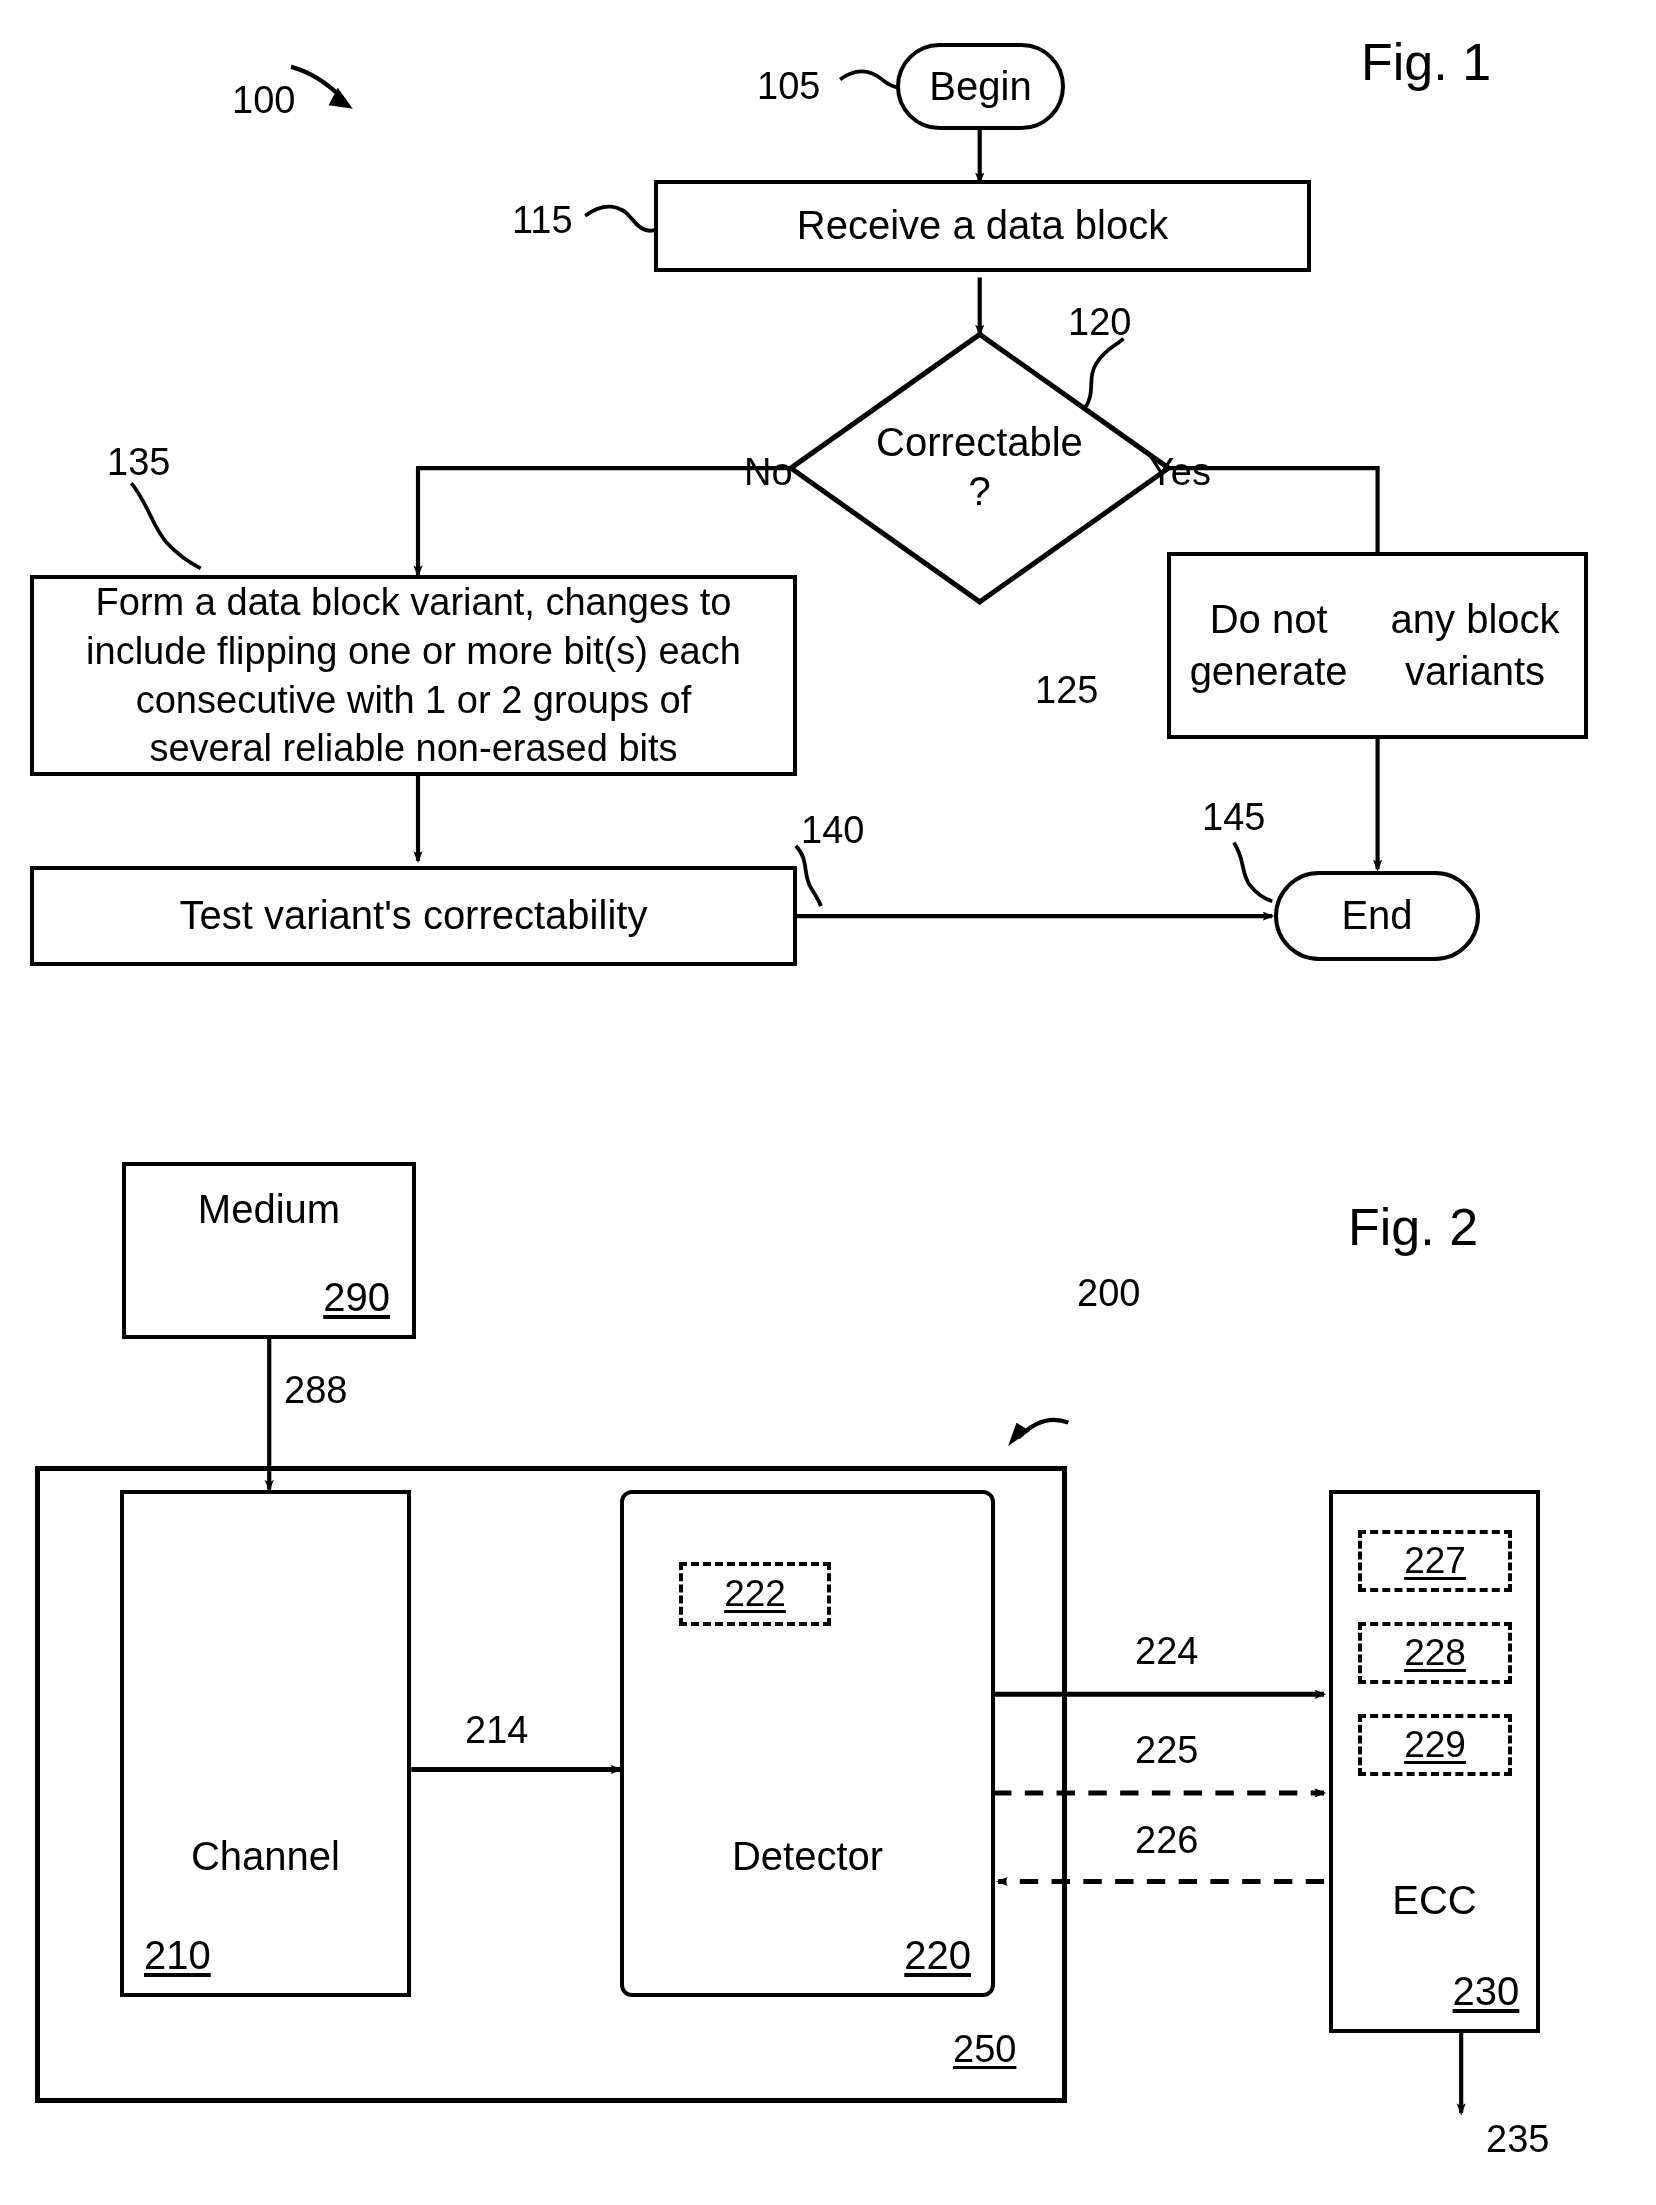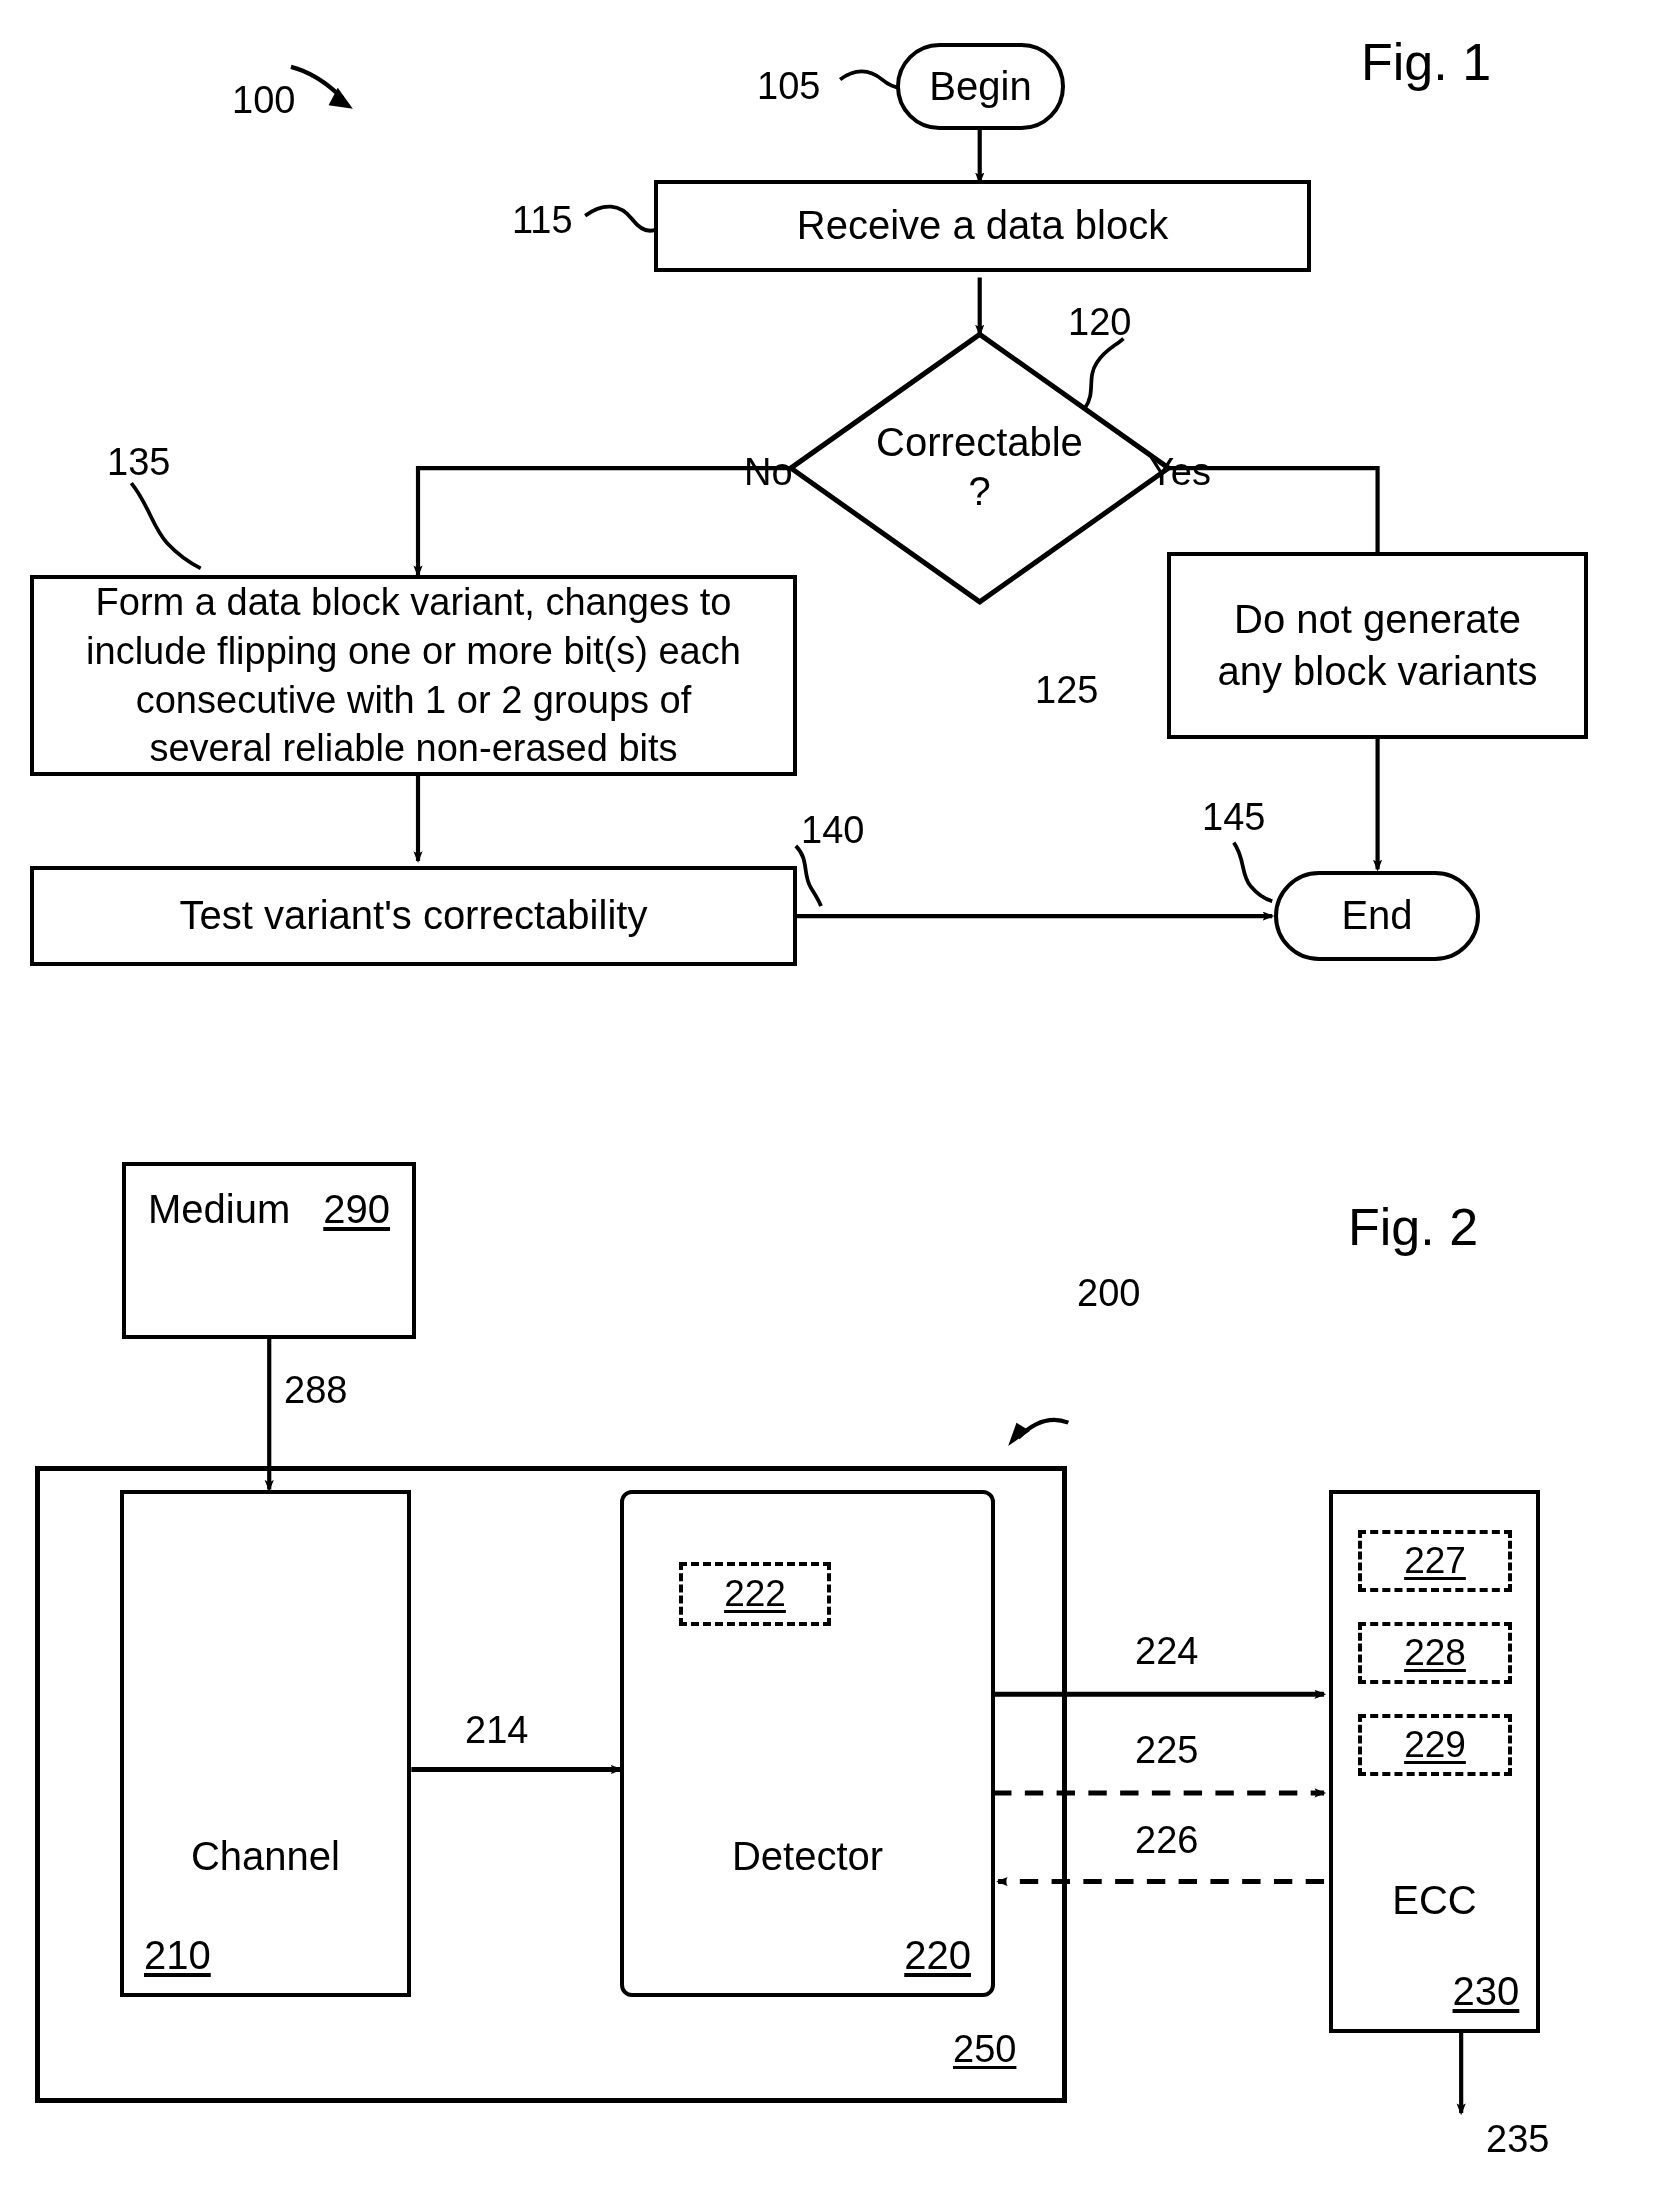--- a/index.html
+++ b/index.html
@@ -176,42 +176,42 @@
 
   <div class="node" style="left:30px; top:575px; width:767px; height:201px; font-size:38px; flex-direction:column; padding:0 13.4px;">
     <span>Form a data block variant, changes to</span>
     <span>include flipping one or more bit(s) each</span>
     <span>consecutive with 1 or 2 groups of</span>
     <span>several reliable non-erased bits</span>
   </div>
 
   <div class="lbl" style="left:1035px; top:669px;">125</div>
 
-  <div class="node" style="left:1167px; top:552px; width:421px; height:187px; font-size:40px; flex-direction:column;">
+  <div class="node" style="left:1167px; top:552px; width:421px; height:187px; font-size:40px; flex-direction:row;">
     <span>Do not generate</span>
     <span>any block variants</span>
   </div>
 
   <div class="lbl" style="left:801px; top:809px;">140</div>
 
   <div class="node" style="left:30px; top:866px; width:767px; height:100px; font-size:40px;">
     <span>Test variant's correctability</span>
   </div>
 
   <div class="lbl" style="left:1202px; top:796px;">145</div>
 
   <div class="node terminator" style="left:1274px; top:871px; width:206px; height:90px; font-size:40px;">
     <span>End</span>
   </div>
 
   <div class="figtitle" style="left:1348px; top:1197px;">Fig. 2</div>
 
   <div class="lbl" style="left:1077px; top:1272px;">200</div>
 
-  <div class="node" style="left:122px; top:1162px; width:294px; height:177px; flex-direction:row; align-items:stretch; justify-content:space-between; padding:18.4px 22px 11.7px 22px;">
+  <div class="node" style="left:122px; top:1162px; width:294px; height:177px; flex-direction:column; align-items:stretch; justify-content:space-between; padding:18.4px 22px 11.7px 22px;">
     <span style="font-size:40px; text-align:center;">Medium</span>
     <span style="font-size:40px; text-align:right; text-decoration:underline; text-underline-offset:4.2px;">290</span>
   </div>
 
   <div class="lbl" style="left:284px; top:1369px;">288</div>
 
   <div class="outerbox" style="left:35px; top:1466px; width:1032px; height:637px;"></div>
 
   <div class="reftag" style="left:953px; top:2028px;">250</div>
 

